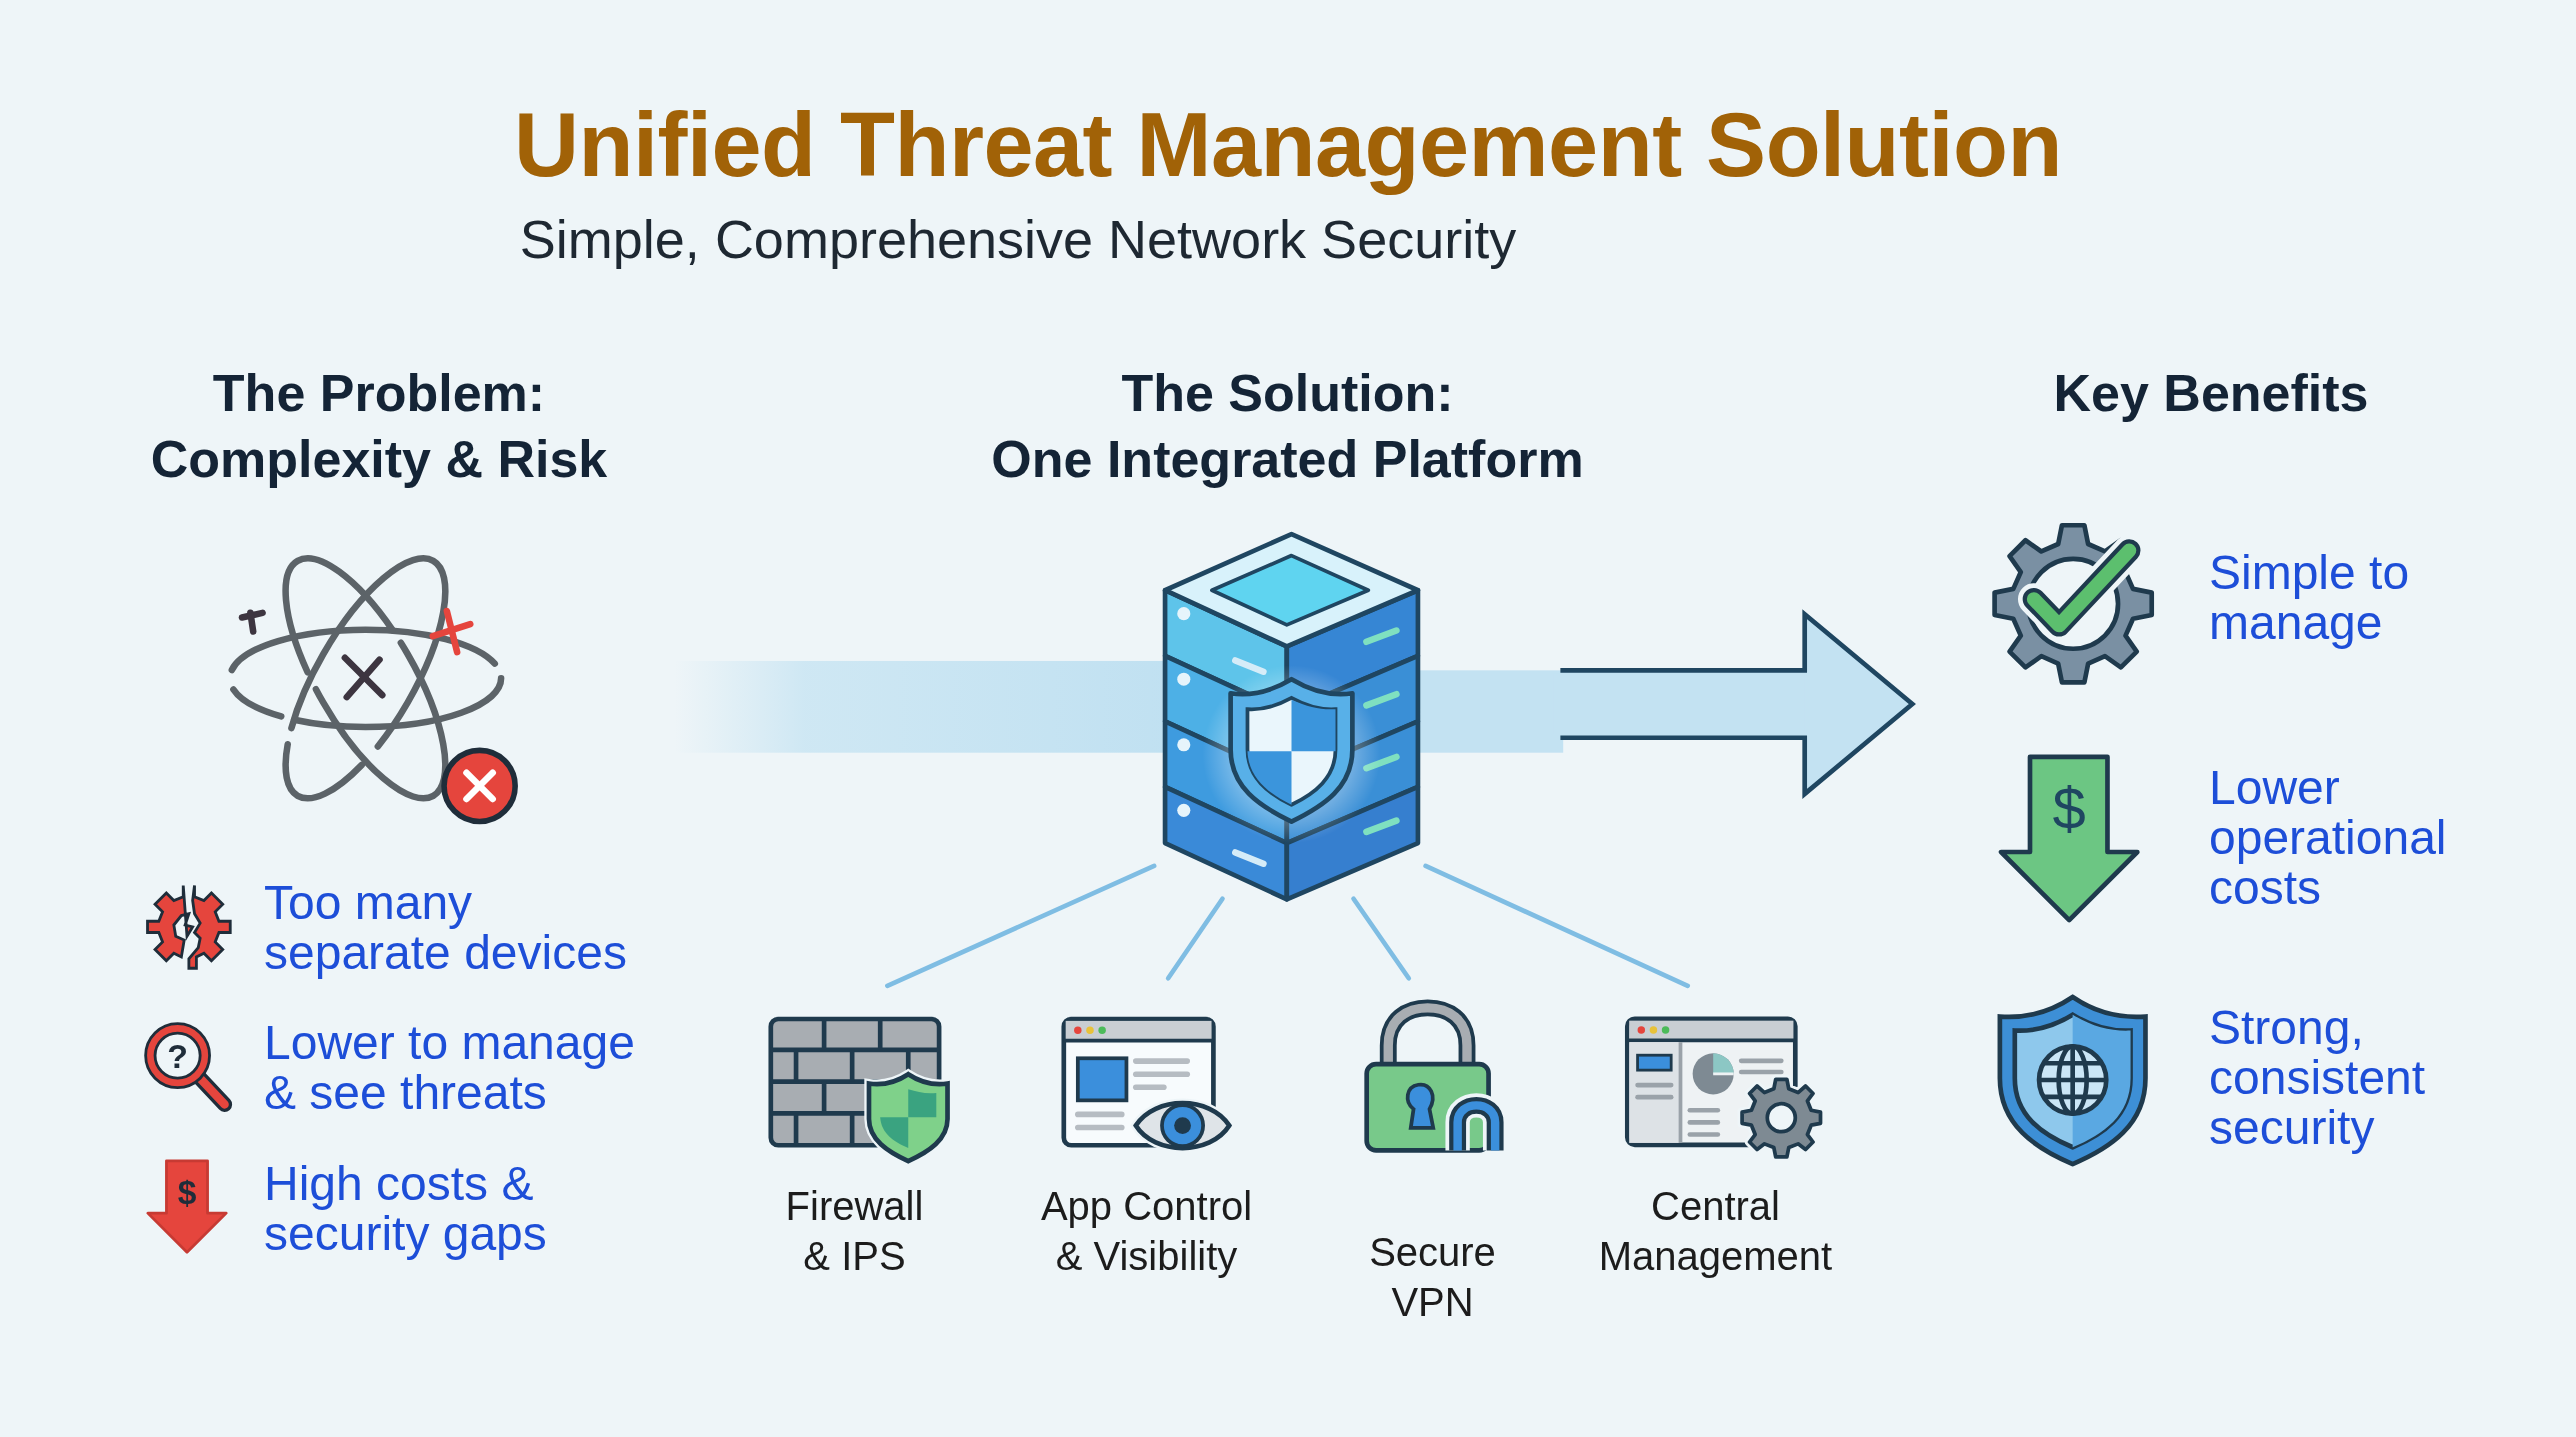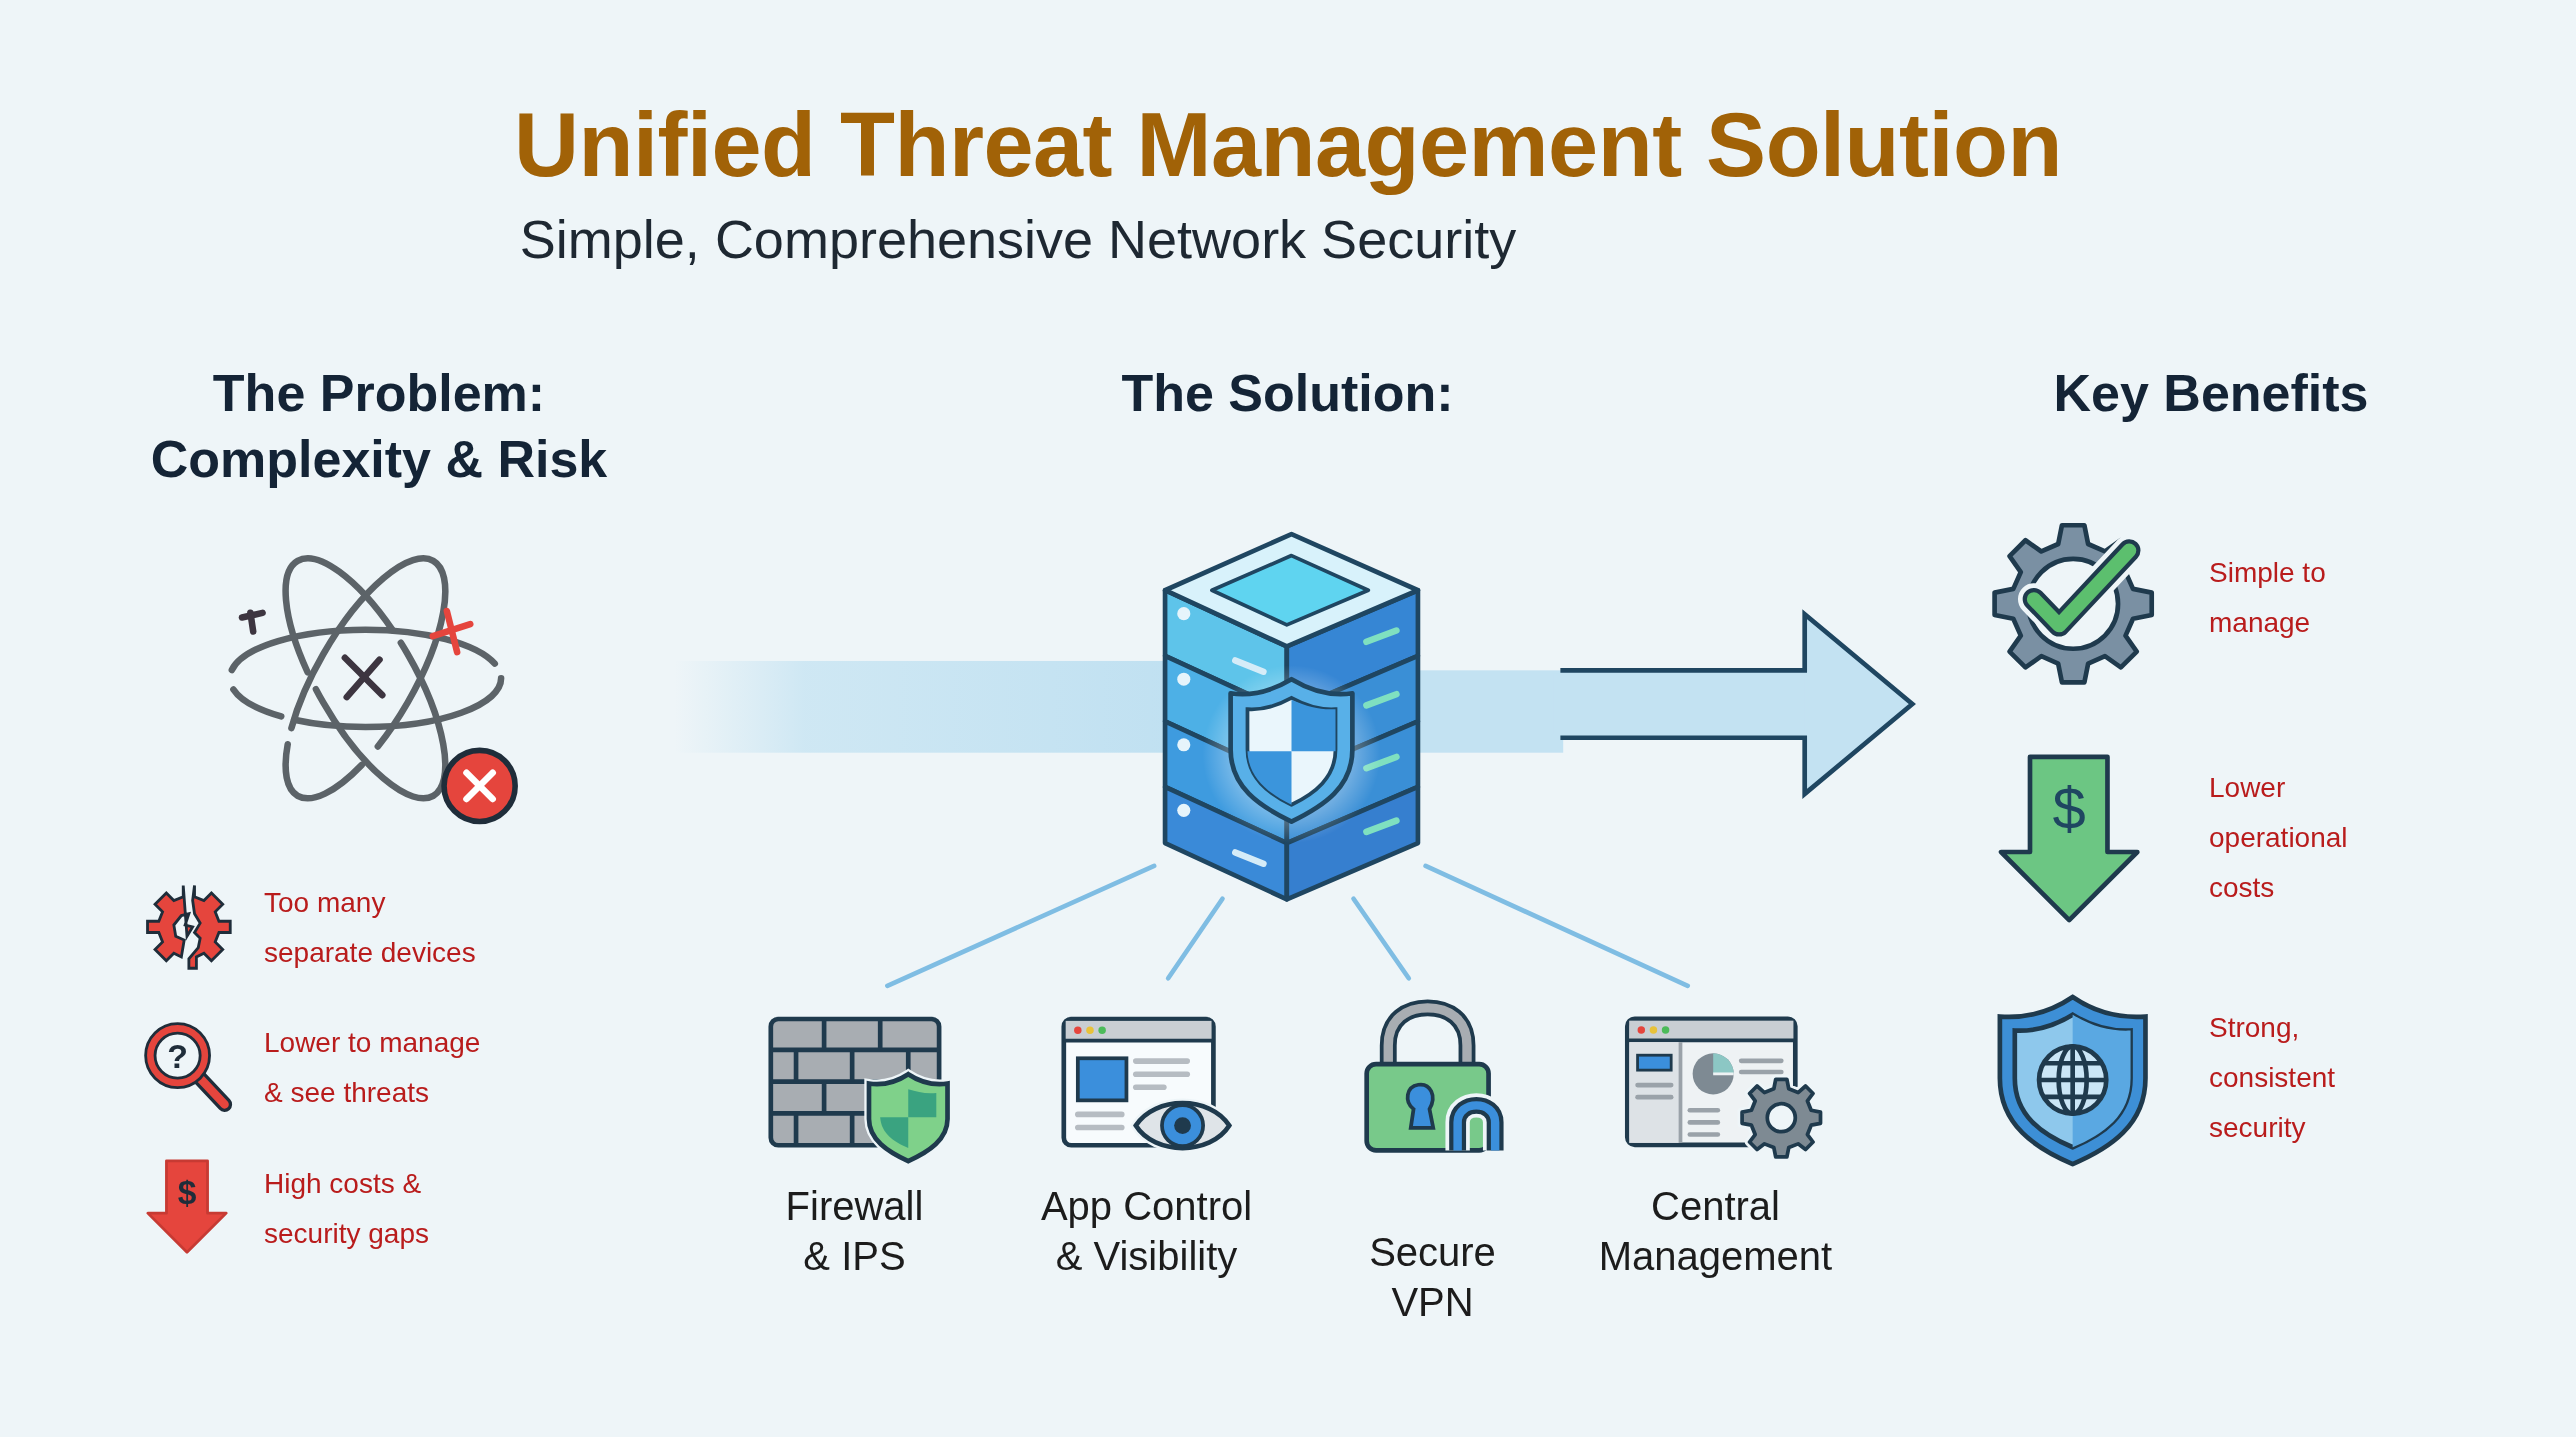--- a/index.html
+++ b/index.html
@@ -16,36 +16,37 @@
     font-size: 90px; font-weight: bold; color: #a16207; letter-spacing: -0.5px;
   }
   .subtitle {
     left: 0; width: 2036px; top: 208px; text-align: center;
     font-size: 54px; color: #1e2832;
   }
   .heading {
     text-align: center; font-size: 52px; font-weight: bold; color: #142436; line-height: 66px;
   }
   .heading div { white-space: nowrap; }
-  .item-text { font-size: 28px; line-height: 50px; color: #b91c1c; white-space: nowrap; }
+  .item-text { font-size: 48px; line-height: 50px; color: #1d4ed8; white-space: nowrap; }
   .feat-label { text-align: center; font-size: 40px; line-height: 50px; color: #1c1c1c; white-space: nowrap; }
   svg { overflow: visible; }
 </style>
 </head>
 <body>
 
 <div class="abs title">Unified Threat Management Solution</div>
 <div class="abs subtitle">Simple, Comprehensive Network Security</div>
 
 <div class="abs heading" style="left:98px;width:562px;top:360px;">
   <div>The Problem:</div>
   <div>Complexity &amp; Risk</div>
 </div>
 <div class="abs heading" style="left:913px;width:749px;top:360px;">
   <div>The Solution:</div>
+  <div>One Integrated Platform</div>
 </div>
 <div class="abs heading" style="left:1977px;width:468px;top:360px;">
   <div>Key Benefits</div>
 </div>
 
 <svg class="abs" style="left:0;top:0;" width="2576" height="1438" viewBox="0 0 2752 1536">
   <defs>
     <linearGradient id="beamGrad" x1="0" x2="1" y1="0" y2="0">
       <stop offset="0" stop-color="#cfe7f3" stop-opacity="0"></stop>
       <stop offset="0.25" stop-color="#cbe6f3" stop-opacity="0.9"></stop>

